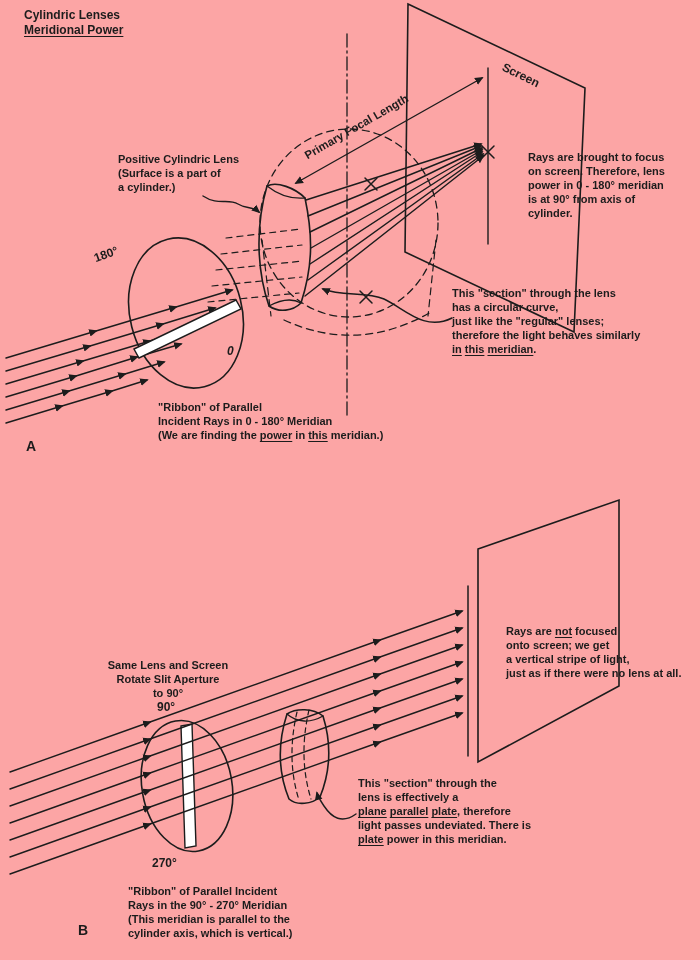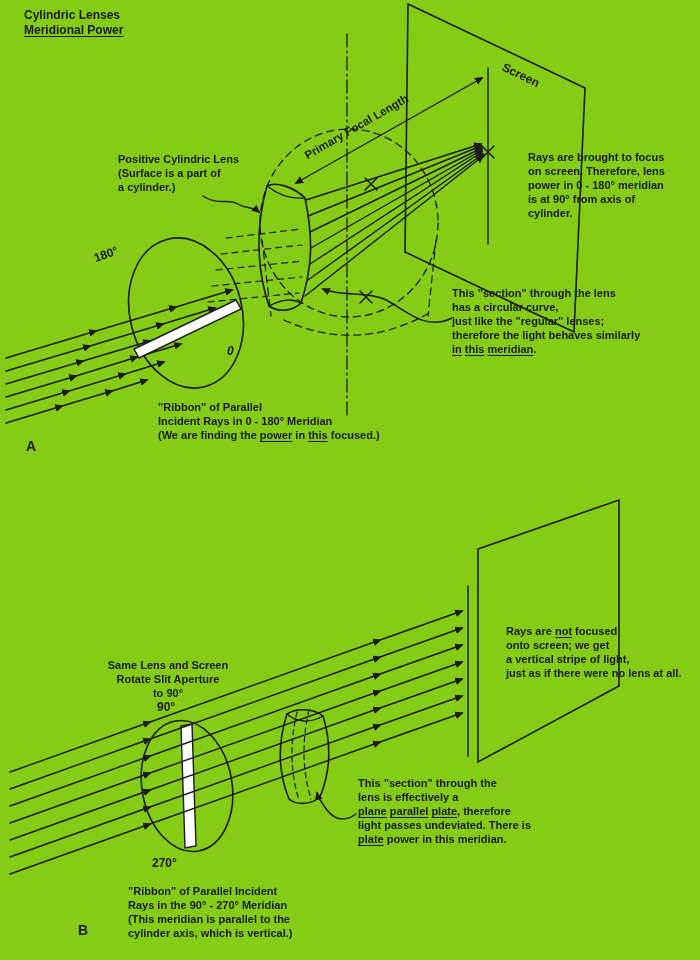--- a/index.html
+++ b/index.html
@@ -1,18 +1,18 @@
 <!DOCTYPE html>
 <html><head>
 <meta charset="utf-8">
 <style>
   * { margin:0; padding:0; box-sizing:border-box; }
   html,body { background:#ffffff; }
   body { font-family:"Liberation Sans", sans-serif; color:#1c1c1c; }
-  .canvas { position:relative; width:700px; height:960px; background:#84cc16; overflow:hidden; }
+  .canvas { position:relative; width:700px; height:960px; background:#fca5a5; overflow:hidden; }
   .canvas > svg { position:absolute; left:0; top:0; }
   .label {
     position:absolute; white-space:pre-line; font-weight:bold;
     font-size:11px; line-height:1.28; color:#1c1c1c;
   }
   .heading { font-size:12px; }
   .big { font-size:12px; }
   .panel { font-size:14px; }
   .center { text-align:center; }
   .ul { text-decoration:underline; text-underline-offset:2px; }
@@ -151,21 +151,21 @@
   <div class="label big" style="left:227px; top:344px; font-style:italic;">0</div>
 
   <div class="label" style="left:452px; top:286px; width:218px;"><span>This "section" through the lens
 has a circular curve,
 just like the "regular" lenses;
 therefore the light behaves similarly
 </span><span class="u">in</span><span> </span><span class="u">this</span><span> </span><span class="u">meridian</span><span>.</span></div>
 
   <div class="label" style="left:158px; top:400px; width:256px;"><span>"Ribbon" of Parallel
 Incident Rays in 0 - 180° Meridian
-(We are finding the </span><span class="u">power</span><span> in </span><span class="u">this</span><span> focused.)</span></div>
+(We are finding the </span><span class="u">power</span><span> in </span><span class="u">this</span><span> meridian.)</span></div>
 
   <div class="label panel" style="left:26px; top:438px;">A</div>
 
   <div class="label center" style="left:98px; top:650px; width:140px;margin-top:8px;">Same Lens and Screen
 Rotate Slit Aperture
 to 90°</div>
 
   <div class="label" style="left:506px; top:624px; width:190px;"><span>Rays are </span><span class="u">not</span><span> focused
 onto screen; we get
 a vertical stripe of light,

